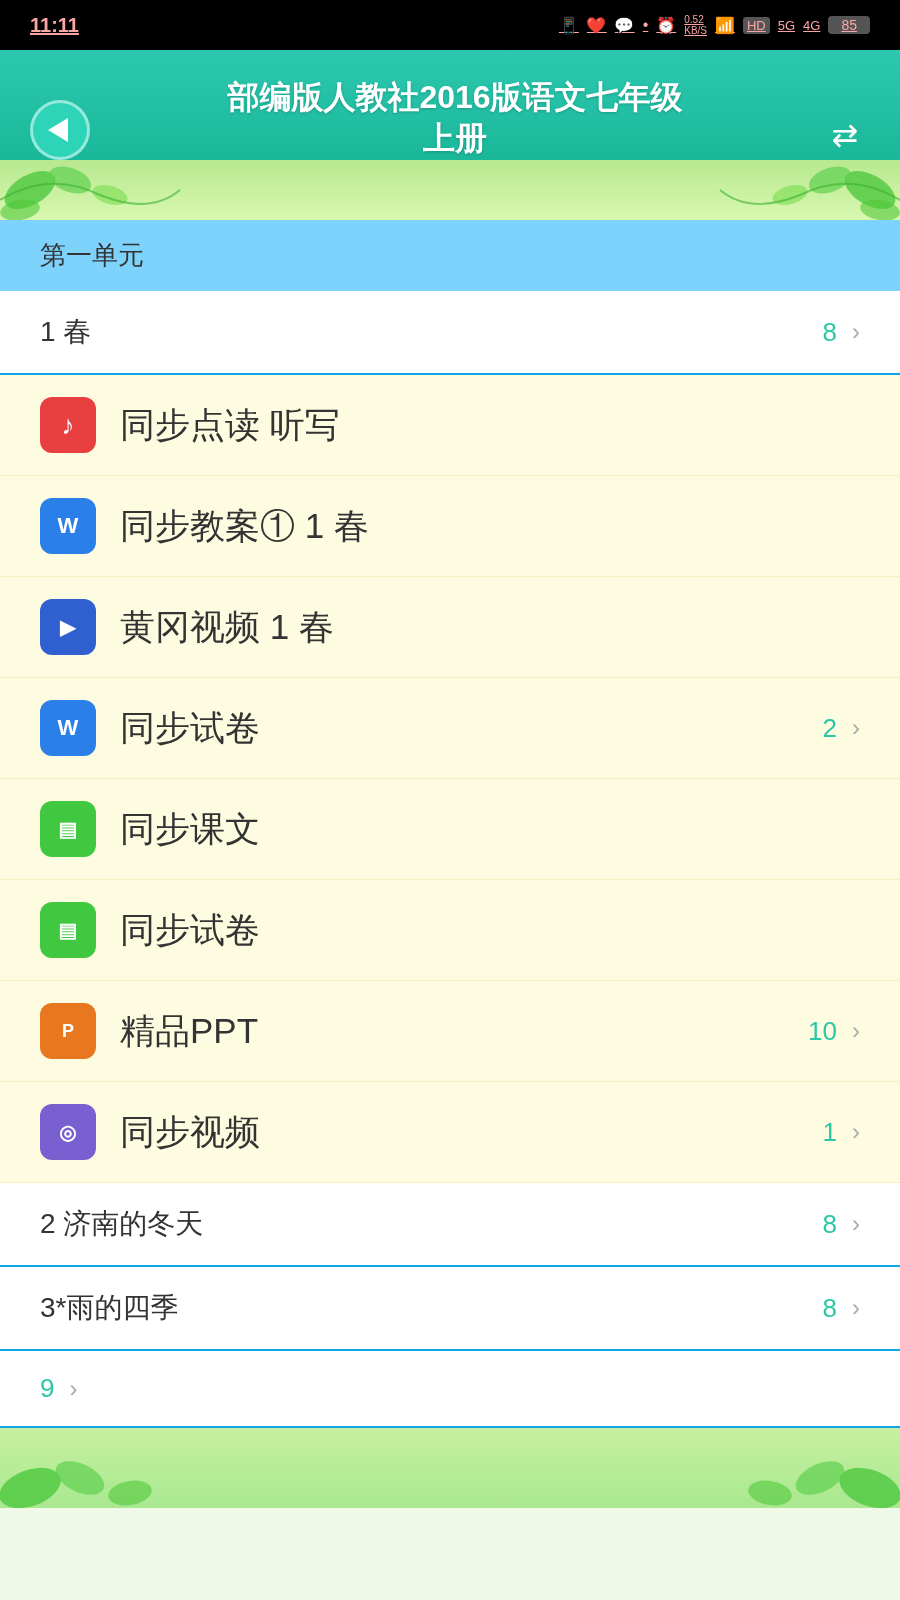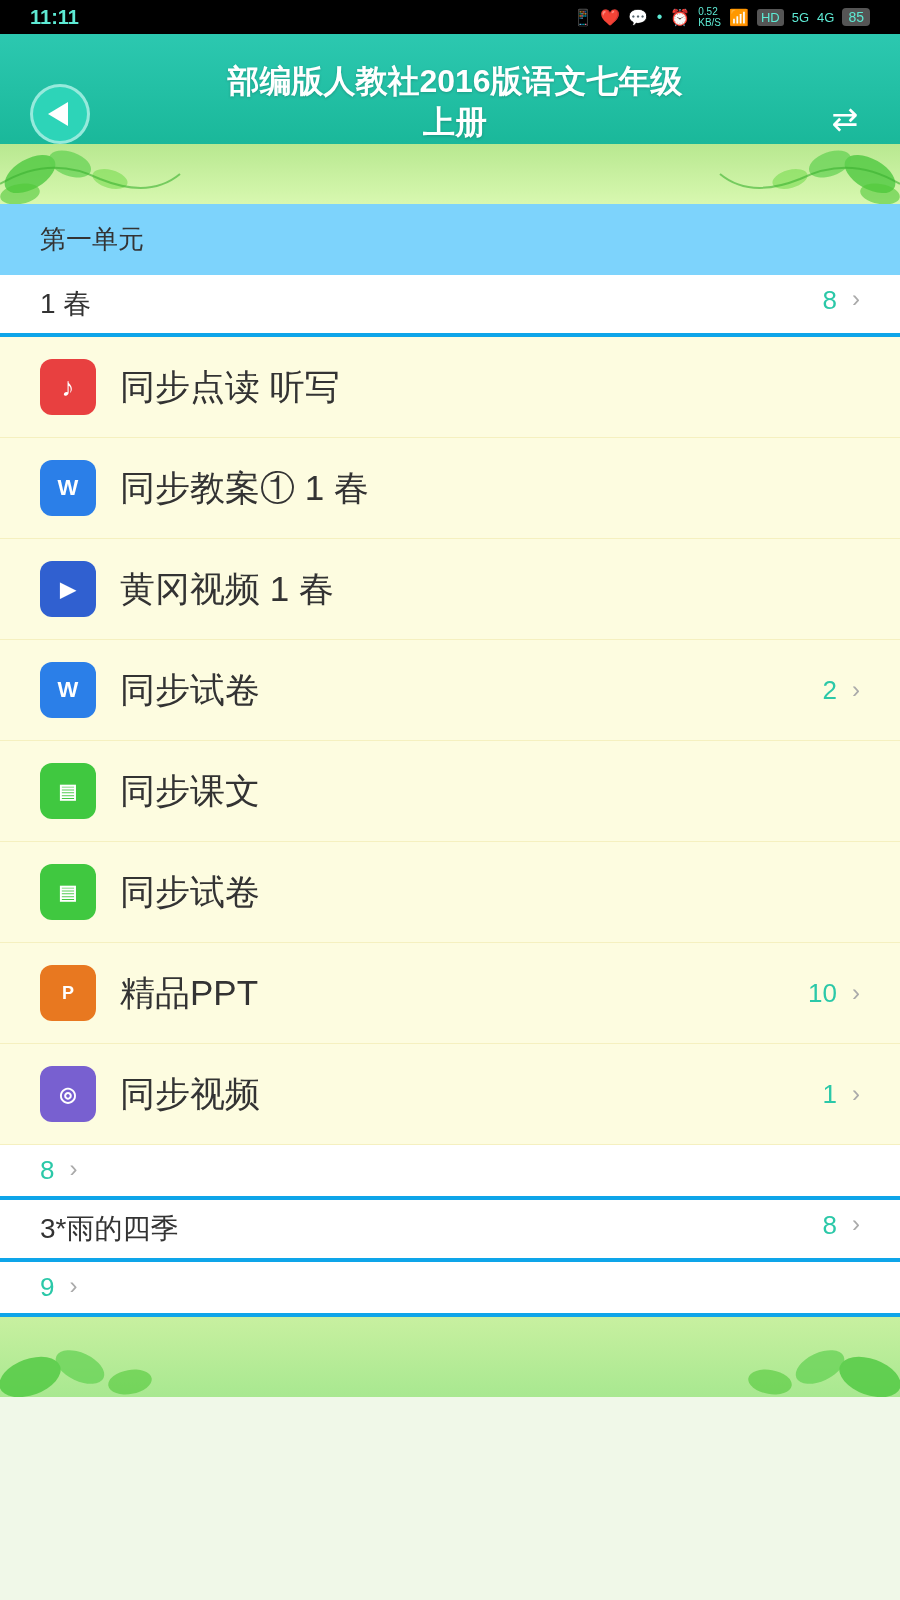--- a/index.html
+++ b/index.html
@@ -8,29 +8,30 @@
       height: 1600px;
       background: #f0f8e8;
       font-family: 'PingFang SC', 'Microsoft YaHei', sans-serif;
       overflow: hidden;
       position: relative;
     }
 
     
     .status-bar {
       background: #000;
-      height: 34px;
+      height: 50px;
       display: flex;
       align-items: center;
       justify-content: space-between;
       padding: 0 30px;
-      color: #5eead4;
+      color: #fca5a5;
       font-size: 18px;
       position: relative;
       z-index: 10;
+      text-decoration: underline;
     }
     .status-time { font-weight: bold; font-size: 20px; }
     .status-icons { display: flex; align-items: center; gap: 8px; font-size: 16px; }
 
     
     .header {
       background: linear-gradient(to bottom, #2cc8b0, #1ab89a);
       height: 110px;
       display: flex;
       align-items: flex-end;
@@ -95,22 +96,23 @@
       padding: 18px 40px;
       font-size: 26px;
       color: #333;
       font-weight: normal;
     }
 
     
     .list-item {
       background: #fff;
       display: flex;
-      padding: 10px 40px;
-      border-bottom: 4px solid #0ea5e9;
+      align-items: center;
+      padding: 22px 40px;
+      border-bottom: 2px solid #0ea5e9;
       cursor: pointer;
     }
     .list-item-title {
       flex: 1;
       font-size: 28px;
       color: #333;
     }
     .list-item-count {
       font-size: 26px;
       color: #2bc8a8;
@@ -193,21 +195,21 @@
     <span>📱</span>
     <span>❤️</span>
     <span>💬</span>
     <span>•</span>
     <span>⏰</span>
     <span style="font-size:10px">0.52<br>KB/S</span>
     <span>📶</span>
     <span style="background:#555;padding:1px 4px;border-radius:3px;font-size:13px">HD</span>
     <span style="font-size:13px">5G</span>
     <span style="font-size:13px">4G</span>
-    <span style="background:#555;padding:1px 6px;border-radius:4px;font-size:14px">85</span>
+    <span style="background:#555;padding:1px 13px;border-radius:4px;font-size:14px">85</span>
   </div>
 </div>
 
 <div class="header">
   <div class="back-btn">
     <div class="back-arrow"></div>
   </div>
   <div class="header-title">
     <span>部编版人教社2016版语文七年级</span><br>
     <span>上册</span>
@@ -308,20 +310,21 @@
         <span style="font-size:20px">◎</span>
       </div>
       <span class="sub-item-title">同步视频</span>
       <span class="sub-item-count">1</span>
       <span class="sub-item-arrow">›</span>
     </div>
 
   </div>
 
   <div class="list-item">
+    <span class="list-item-title">2 济南的冬天</span>
     <span class="list-item-count">8</span>
     <span class="list-item-arrow">›</span>
   </div>
 
   <div class="list-item">
     <span class="list-item-title">3*雨的四季</span>
     <span class="list-item-count">8</span>
     <span class="list-item-arrow">›</span>
   </div>
 

